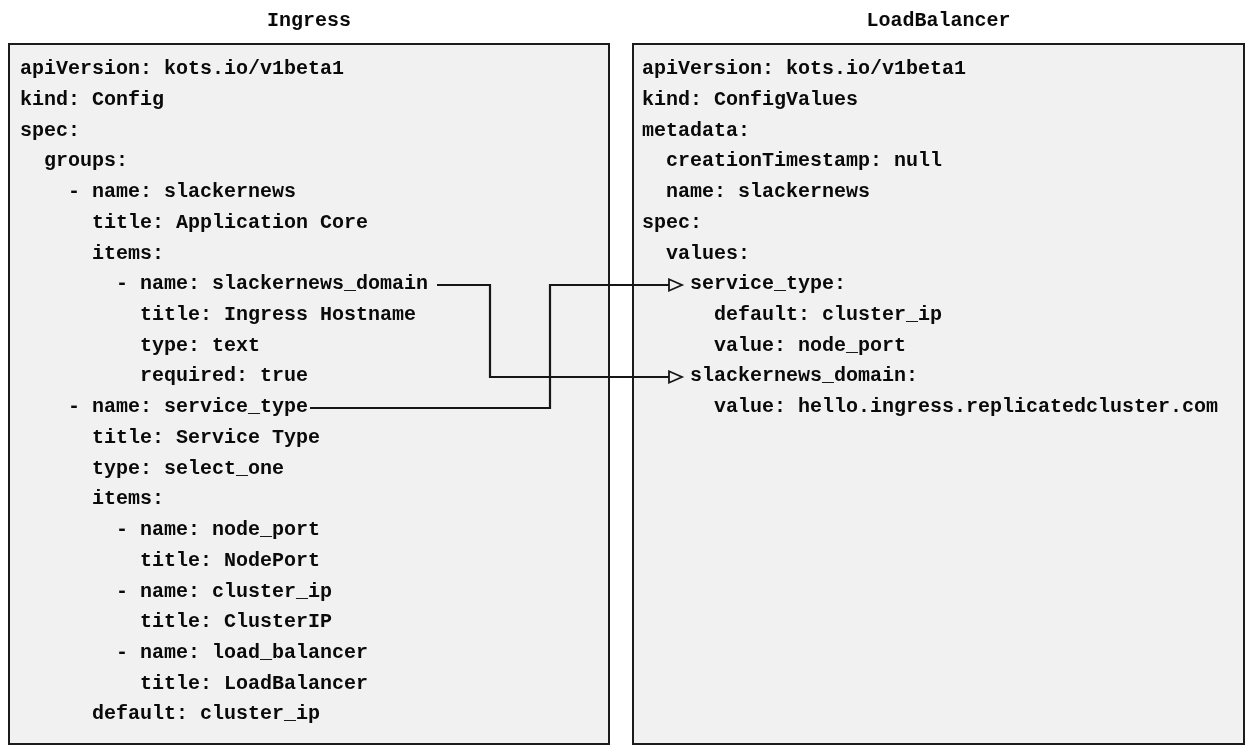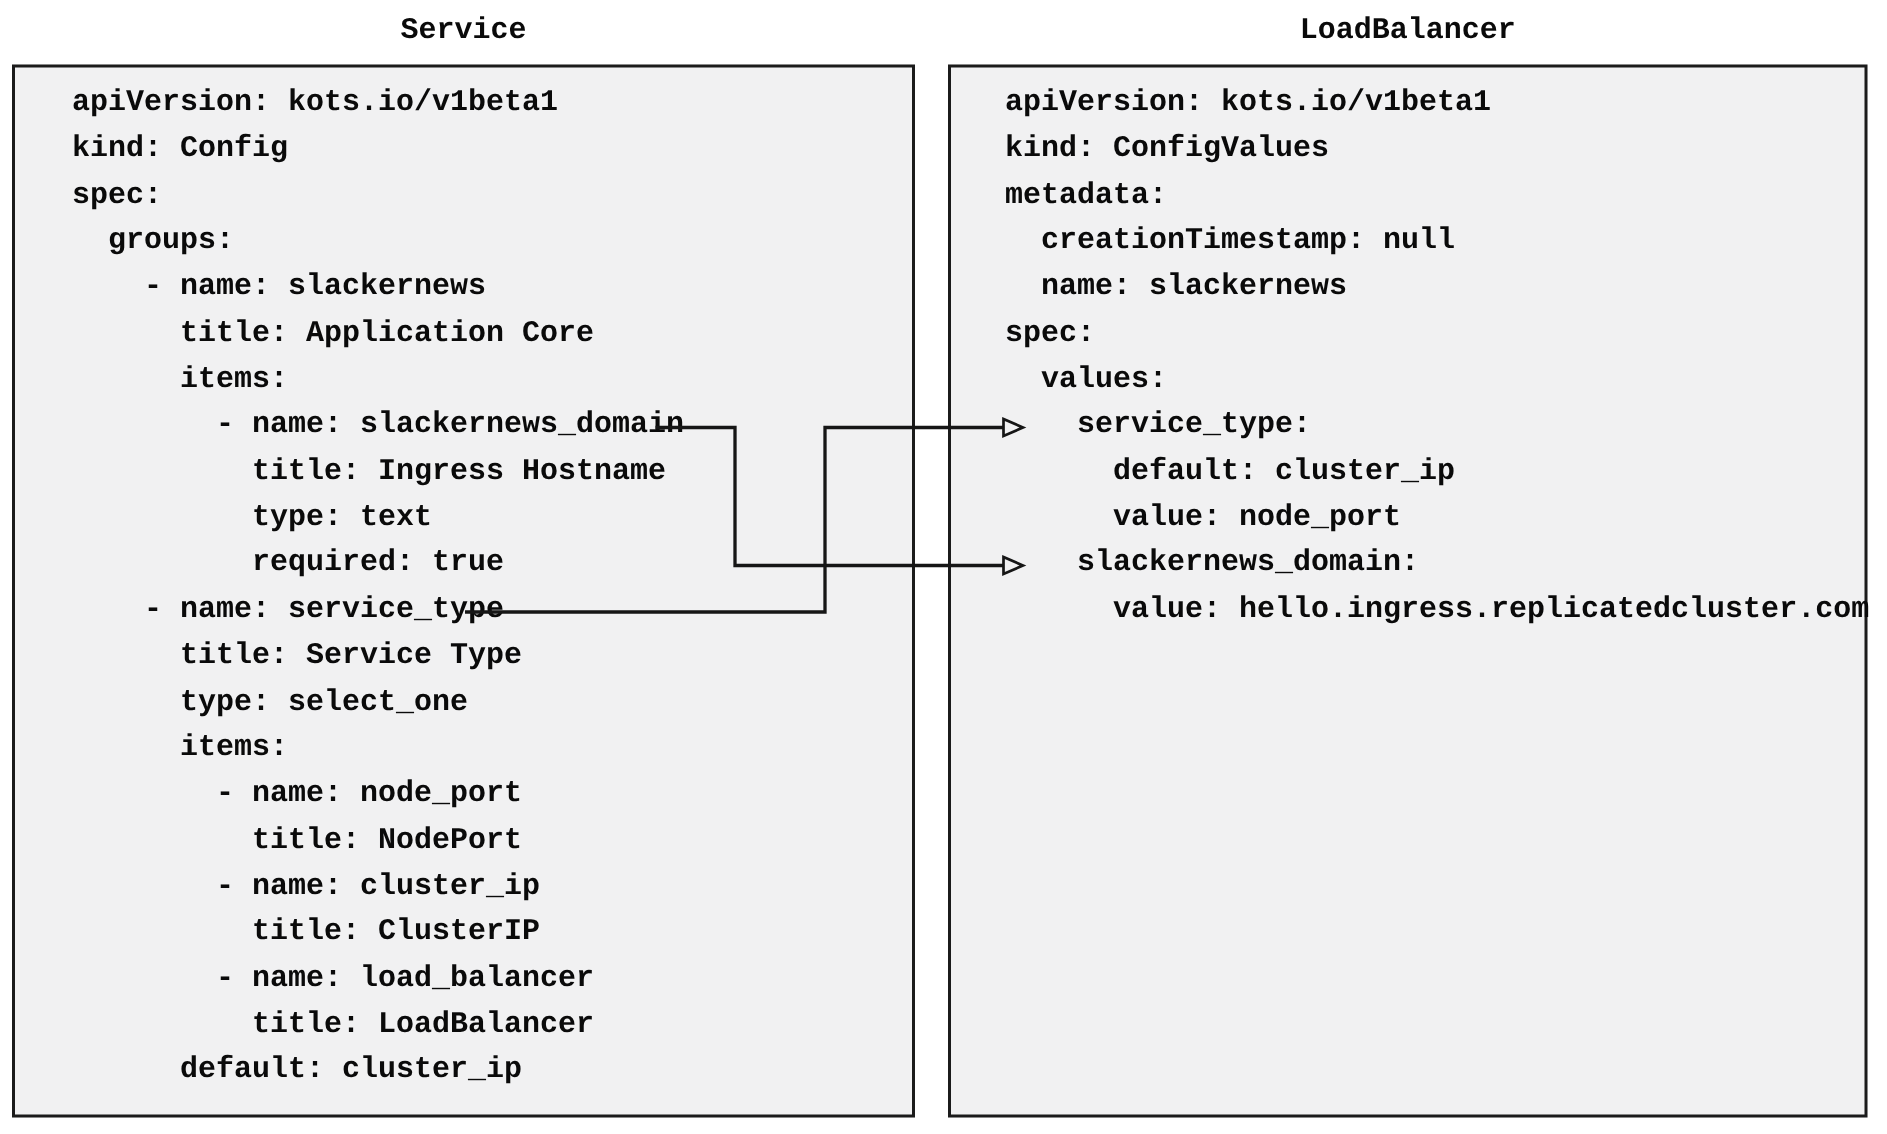--- a/index.html
+++ b/index.html
@@ -28,21 +28,20 @@
     color: #0a0a0a;
     white-space: pre;
   }
   .yaml-box {
     position: absolute;
     top: 43px;
     height: 702px;
     box-sizing: border-box;
     background: #f1f1f2;
     border: 2px solid #1b1b1b;
-    padding-left: 28px;
   }
   .yaml-box pre {
     margin: 0;
     padding: 9.3px 4px 0 10px;
     font-family: "Liberation Mono", "DejaVu Sans Mono", monospace;
     font-weight: 700;
     font-size: 20px;
     line-height: 30.72px;
     color: #0a0a0a;
     white-space: pre;
@@ -69,21 +68,21 @@
     stroke: #161616;
     stroke-width: 1.8;
     stroke-linejoin: miter;
   }
 </style>
 </head>
 <body>
 
 <div class="stage">
 
-  <div class="panel-title" id="title-config">Service</div>
+  <div class="panel-title" id="title-config">Ingress</div>
 
   <div class="panel-title" id="title-values">LoadBalancer</div>
 
   <div class="yaml-box" id="box-config">
     <pre>apiVersion: kots.io/v1beta1
 kind: Config
 spec:
   groups:
     - name: slackernews
       title: Application Core

